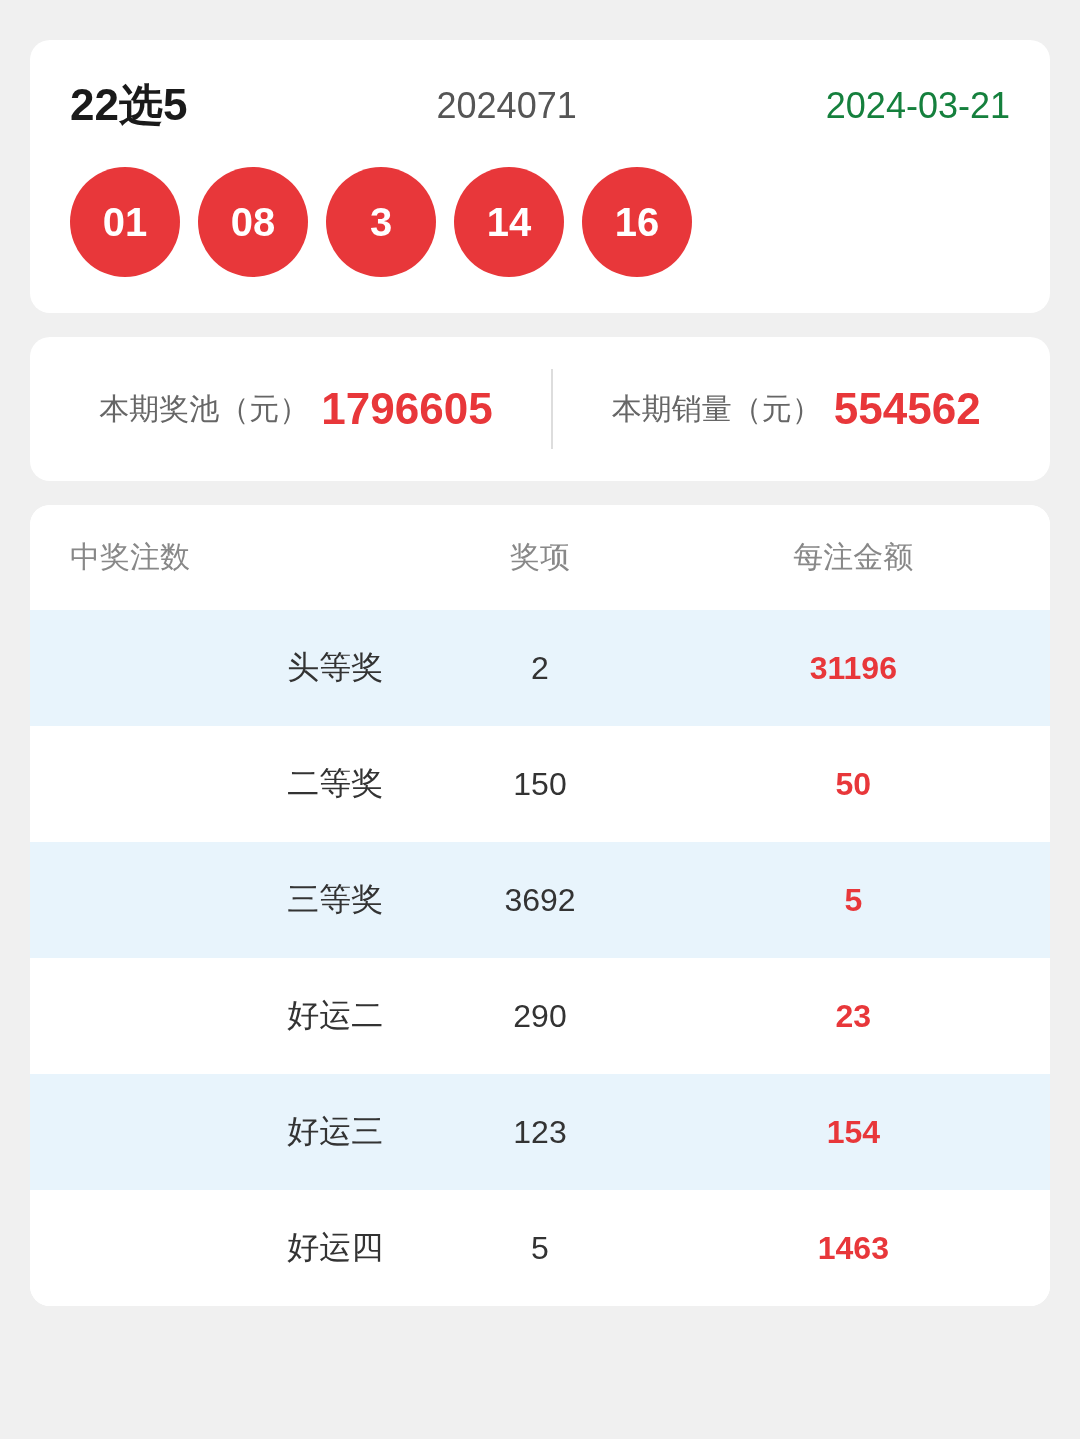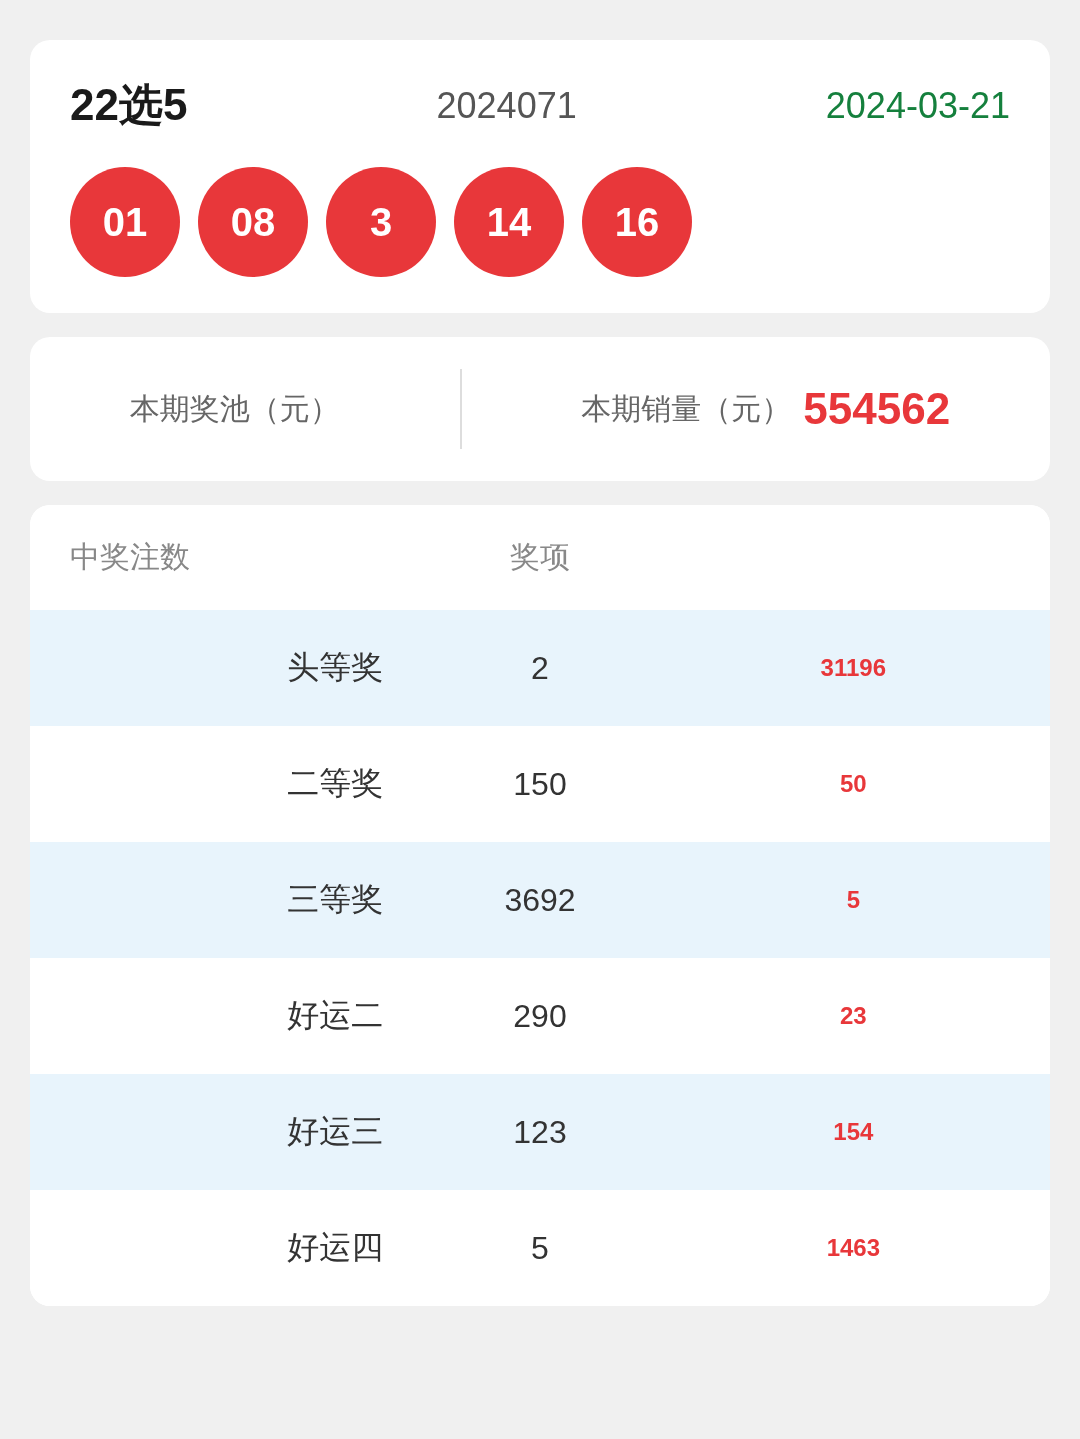--- a/index.html
+++ b/index.html
@@ -146,21 +146,21 @@
       text-align: right;
     }
 
     .cell-count {
       font-size: 32px;
       color: #333333;
       text-align: center;
     }
 
     .cell-amount {
-      font-size: 24px;
+      font-size: 32px;
       font-weight: 600;
       color: #e8373a;
       text-align: center;
     }
   </style>
 </head>
 <body>
 
 <div class="card top-card">
   <div class="header-row">
@@ -174,33 +174,35 @@
       <div class="ball">08</div>
       <div class="ball">3</div>
       <div class="ball">14</div>
       <div class="ball">16</div>
     </div>
 </div>
 
 <div class="card stats-card">
   <div class="stat-block">
     <span class="stat-label">本期奖池（元）</span>
+    <span class="stat-value">1796605</span>
   </div>
   <div class="divider-vertical"></div>
   <div class="stat-block">
     <span class="stat-label">本期销量（元）</span>
     <span class="stat-value">554562</span>
   </div>
 </div>
 
 <div class="card table-card">
   <div class="table-header">
 
   <div class="table-header-cell">中奖注数</div>
       <div class="table-header-cell">奖项</div>
+      <div class="table-header-cell">每注金额</div>
     </div>
 
 <div class="table-row row-shaded">
       <div class="cell-prize-name">头等奖</div>
       <div class="cell-count">2</div>
       <div class="cell-amount">31196</div>
     </div>
     <div class="table-row row-white">
       <div class="cell-prize-name">二等奖</div>
       <div class="cell-count">150</div>

